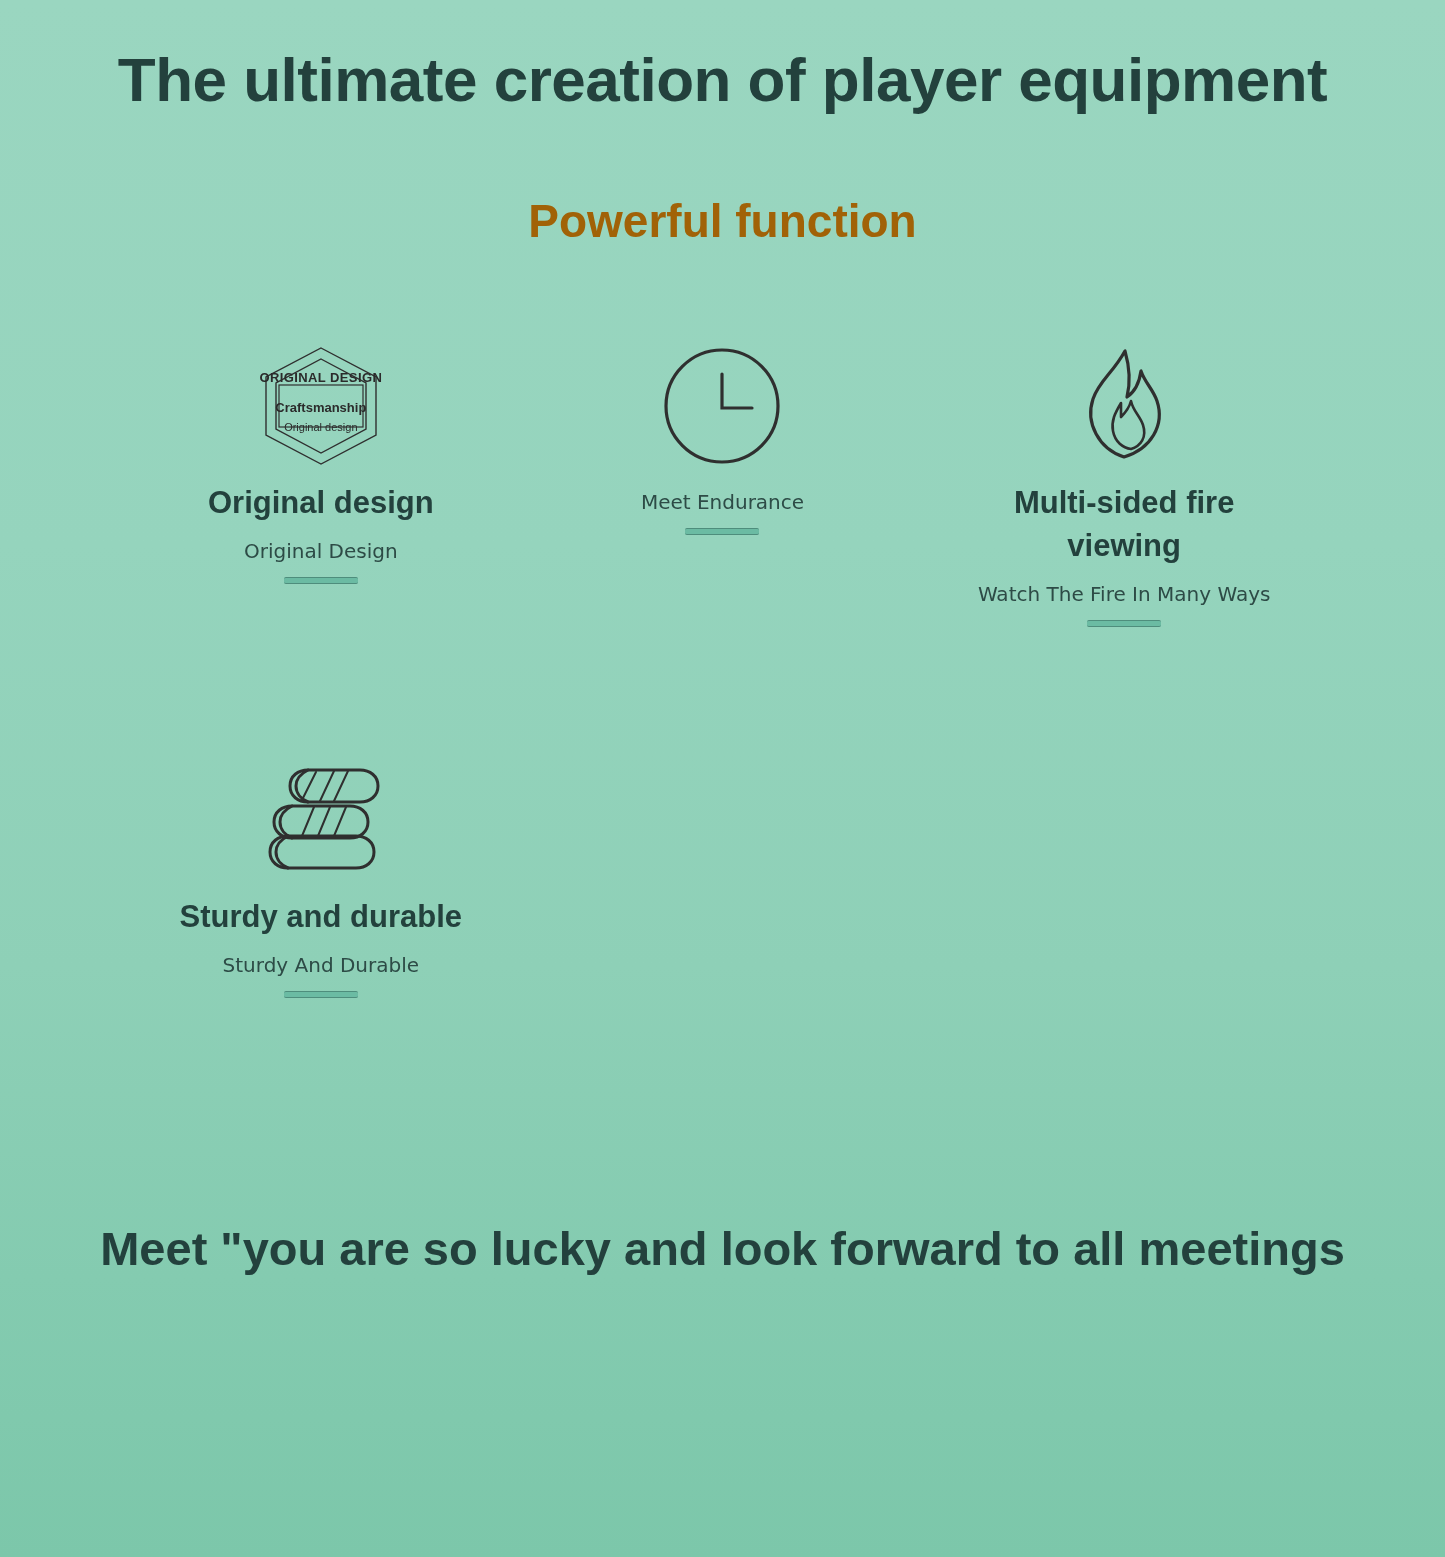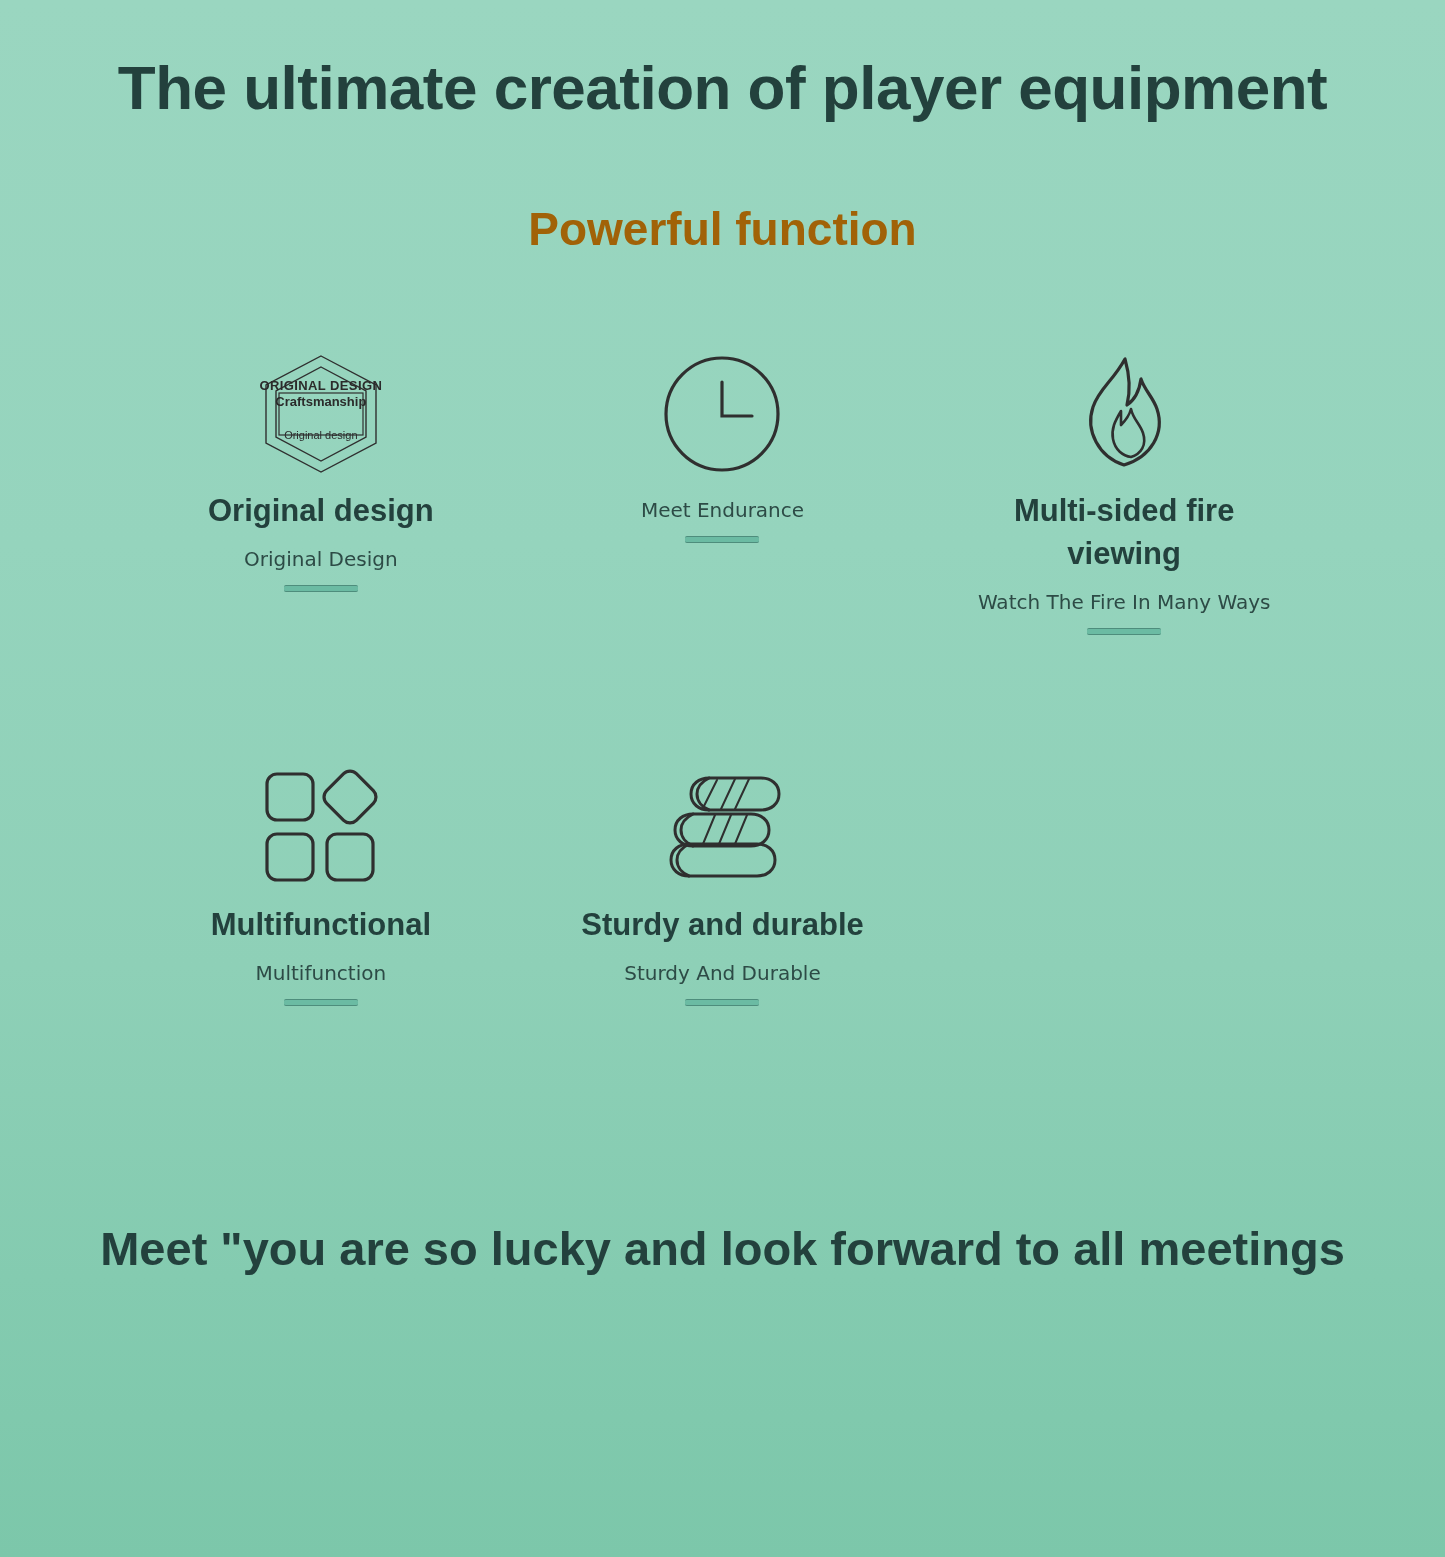--- a/index.html
+++ b/index.html
@@ -22,21 +22,21 @@
     position: relative;
     box-sizing: border-box;
   }
 
   .headline {
     text-align: center;
     font-size: 62px;
     font-weight: bold;
     line-height: 1.55;
     color: #23413d;
-    padding-top: 40px;
+    padding-top: 32px;
     letter-spacing: -0.5px;
   }
 
   .subhead {
     text-align: center;
     font-size: 46px;
     font-weight: bold;
     color: #a16207;
     margin-top: 66px;
   }
@@ -122,21 +122,21 @@
     left: 0; top: 0;
     width: 130px; height: 122px;
   }
   .hexlogo .txt {
     position: absolute;
     left: 0; right: 0;
     text-align: center;
     color: #2b2b2b;
   }
   .hexlogo .t1 { top: 26px; font-size: 13px; font-weight: bold; letter-spacing: 0.4px; line-height: 1.05; }
-  .hexlogo .t2 { top: 41px; font-size: 13px; font-weight: bold; }
+  .hexlogo .t2 { top: 55px; font-size: 13px; font-weight: bold; }
   .hexlogo .t3 { top: 76px; font-size: 11px; }
 
   svg { display: block; }
 </style>
 </head>
 <body>
 
 <div class="page">
 
   <div class="headline">The ultimate creation of player equipment</div>
@@ -183,33 +183,20 @@
       </div>
       <div class="cell-title">Multi-sided fire viewing</div>
       <div class="cell-sub">Watch The Fire In Many Ways</div>
       <div class="rule"></div>
     </div>
 
   </div>
 
   <div class="grid row2">
 
-    <div class="cell">
-      <div class="icon-wrap">
-        <svg width="120" height="124" viewBox="0 0 120 124" fill="none" stroke="#2f2f2f" stroke-width="3.2" stroke-linejoin="round">
-          <rect x="6" y="8" width="46" height="46" rx="10"></rect>
-          <rect x="6" y="68" width="46" height="46" rx="10"></rect>
-          <rect x="66" y="68" width="46" height="46" rx="10"></rect>
-          <rect x="68" y="10" width="42" height="42" rx="9" transform="rotate(45 89 31)"></rect>
-        </svg>
-      </div>
-      <div class="cell-title">Multifunctional</div>
-      <div class="cell-sub">Multifunction</div>
-      <div class="rule"></div>
-    </div>
 
 
     <div class="cell">
       <div class="icon-wrap">
         <svg width="130" height="120" viewBox="0 0 130 120" fill="none" stroke="#2f2f2f" stroke-width="3" stroke-linejoin="round" stroke-linecap="round">
           <path d="M34 26 C34 16 42 10 52 10 L104 10 C114 10 122 16 122 26 C122 36 114 42 104 42 L52 42 C42 42 34 36 34 26 Z"></path>
           <path d="M52 10 C44 14 40 20 40 26 C40 33 45 39 52 42"></path>
           <path d="M18 62 C18 52 26 46 36 46 L94 46 C104 46 112 52 112 62 C112 72 104 78 94 78 L36 78 C26 78 18 72 18 62 Z"></path>
           <path d="M36 46 C28 50 24 56 24 62 C24 69 29 75 36 78"></path>
           <path d="M14 92 C14 82 22 76 32 76 L100 76 C110 76 118 82 118 92 C118 102 110 108 100 108 L32 108 C22 108 14 102 14 92 Z"></path>

